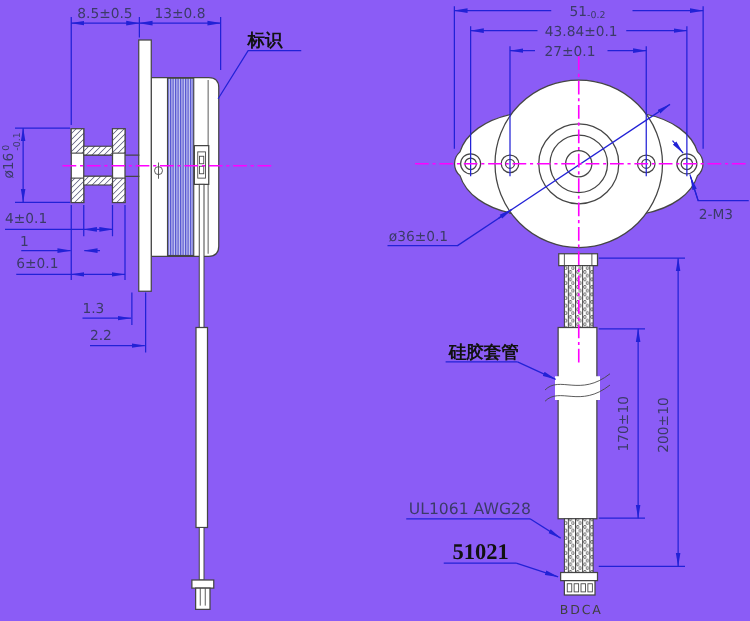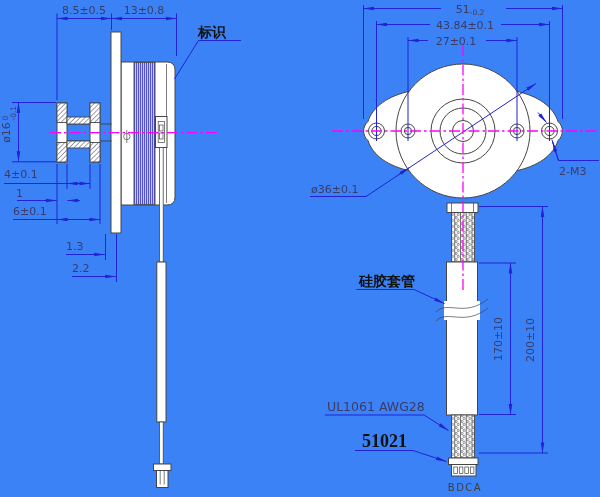--- a/index.html
+++ b/index.html
@@ -1,16 +1,16 @@
 <!DOCTYPE html>
 <html><head>
 <meta charset="utf-8">
 <style>
   html,body{margin:0;padding:0;background:#ffffff;width:600px;height:497px;overflow:hidden}
-  .canvas{position:relative;width:600px;height:497px;background:#3b82f6}
+  .canvas{position:relative;width:600px;height:497px;background:#8b5cf6}
   svg{display:block}
   .o{stroke:#454545;stroke-width:1;fill:none}
   .ow{stroke:#454545;stroke-width:1;fill:#ffffff}
   .thin{stroke:#454545;stroke-width:.7;fill:none}
   .d{stroke:#2222d6;stroke-width:1;fill:none}
   .cl{stroke:#ff00ff;stroke-width:1.3;fill:none;stroke-dasharray:11 3 2.5 3}
   .dt{font-family:"DejaVu Sans",sans-serif;font-size:11px;fill:#3b3b68}
   .dts{font-family:"DejaVu Sans",sans-serif;font-size:7.5px;fill:#3b3b68}
   .lblk{font-family:"DejaVu Sans",sans-serif;font-size:14px;font-weight:600;fill:#111111}
   .lser{font-family:"Liberation Serif","DejaVu Serif",serif;font-size:18px;font-weight:700;fill:#111111}

